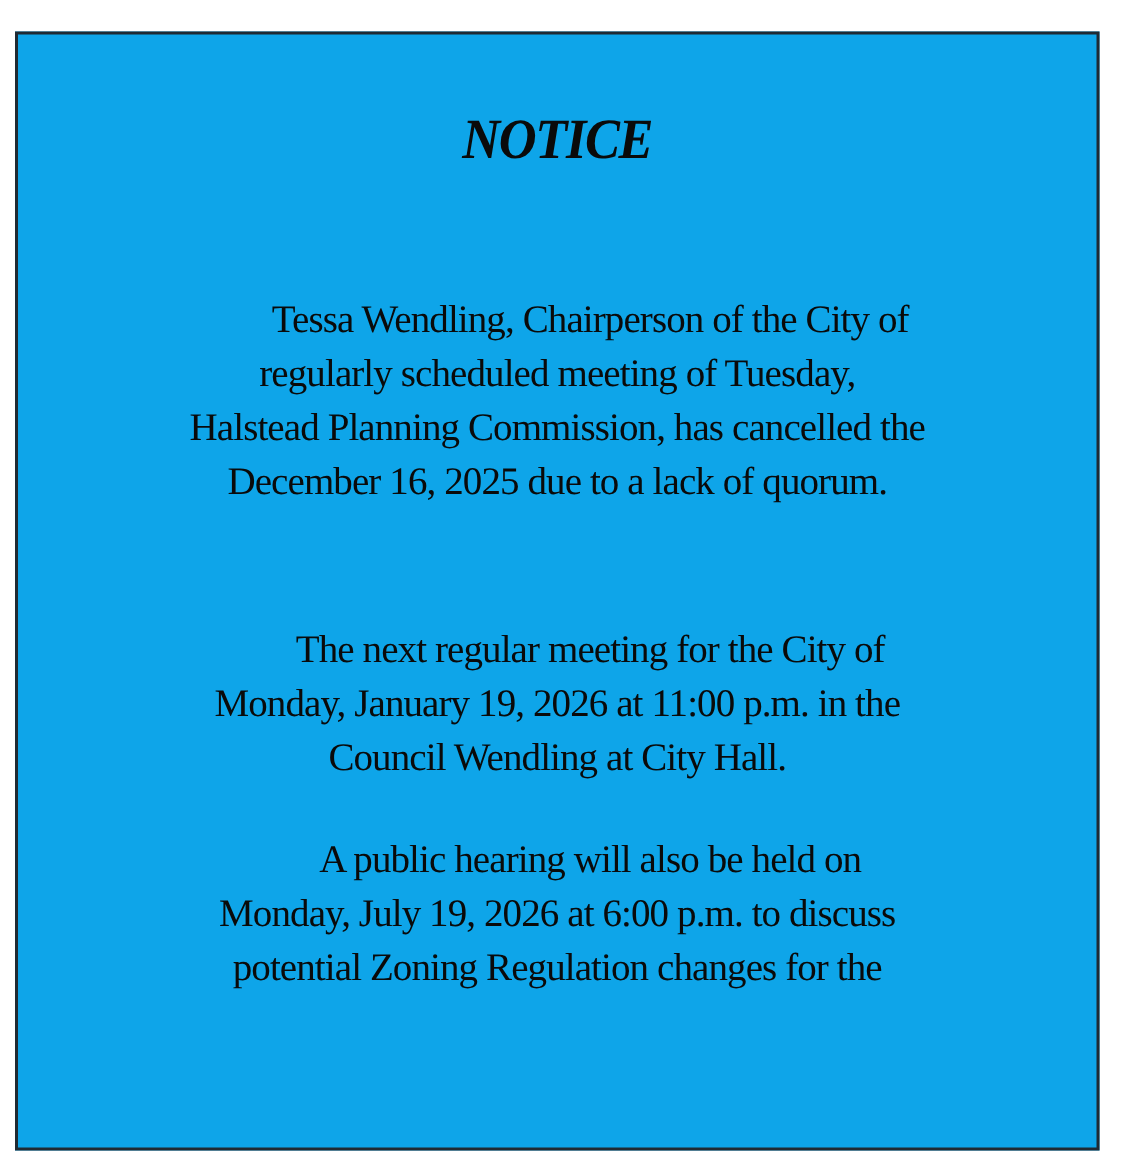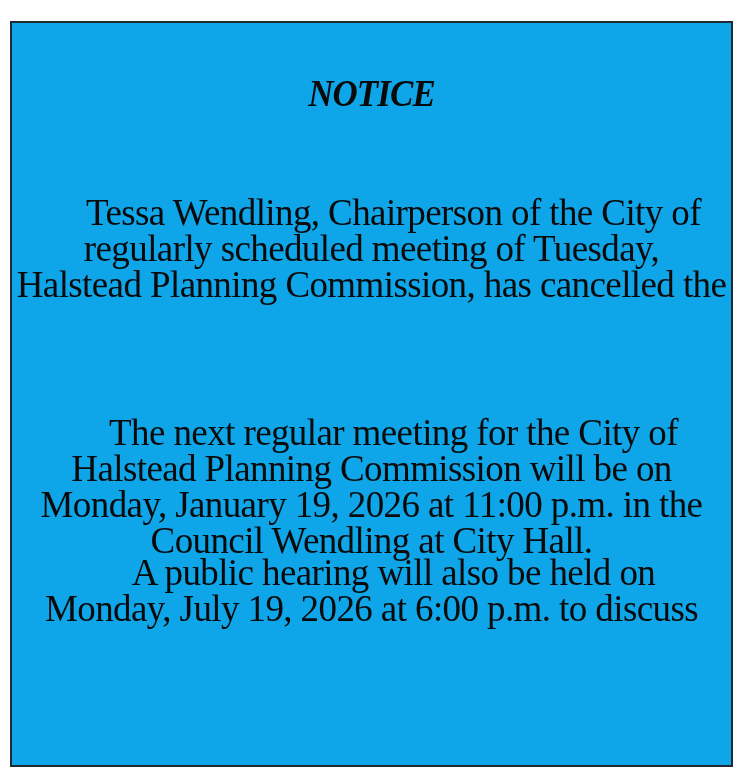--- a/index.html
+++ b/index.html
@@ -39,21 +39,21 @@
       transform-origin: center;
       line-height: 44px;
       margin: 0;
     }
     .para {
       position: absolute;
       left: 0;
       right: 0;
       margin: 0;
       text-align: center;
-      font-size: 37px;
+      font-size: 26px;
       line-height: 36px;
       letter-spacing: -0.6px;
     }
     .para .line {
       display: block;
       white-space: nowrap;
     }
     .para-1 { top: 172px; }
     .para-2 { top: 352px; margin-top: 40px; }
     .para-3 { top: 532px; }
@@ -62,26 +62,27 @@
 </head>
 <body>
 
 <div class="notice-box">
   <h1 class="notice-title">NOTICE</h1>
 
   <p class="para para-1">
     <span class="line indent">Tessa Wendling, Chairperson of the City of</span>
     <span class="line">regularly scheduled meeting of Tuesday,</span>
     <span class="line">Halstead Planning Commission, has cancelled the</span>
+    <span class="line">December 16, 2025 due to a lack of quorum.</span>
   </p>
 
   <p class="para para-2">
     <span class="line indent">The next regular meeting for the City of</span>
-    <span class="line">Halstead Planning Commission will be on</span>
     <span class="line">Monday, January 19, 2026 at 11:00 p.m. in the</span>
     <span class="line">Council Wendling at City Hall.</span>
   </p>
 
   <p class="para para-3">
     <span class="line indent">A public hearing will also be held on</span>
     <span class="line">Monday, July 19, 2026 at 6:00 p.m. to discuss</span>
+    <span class="line">potential Zoning Regulation changes for the</span>
   </p>
 </div>
 
 </body></html>

